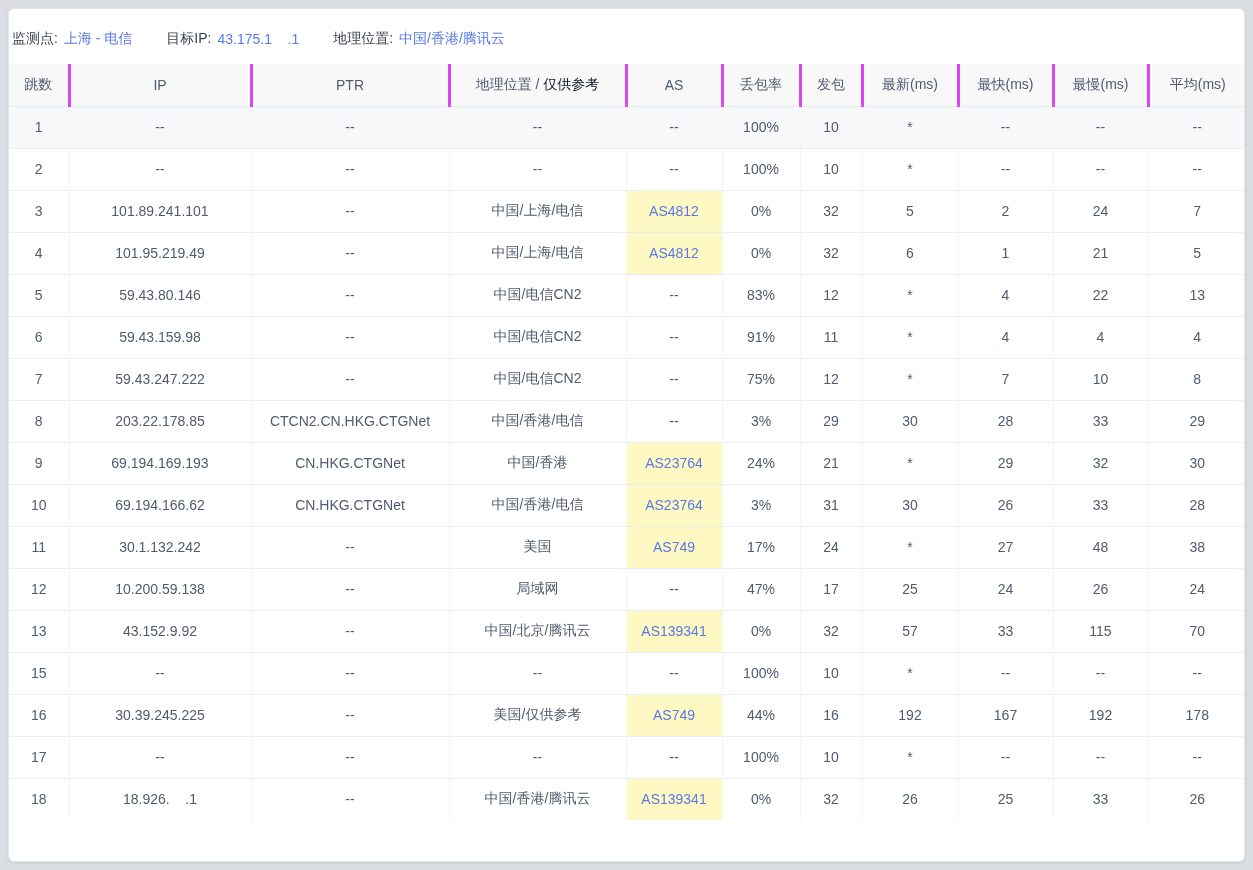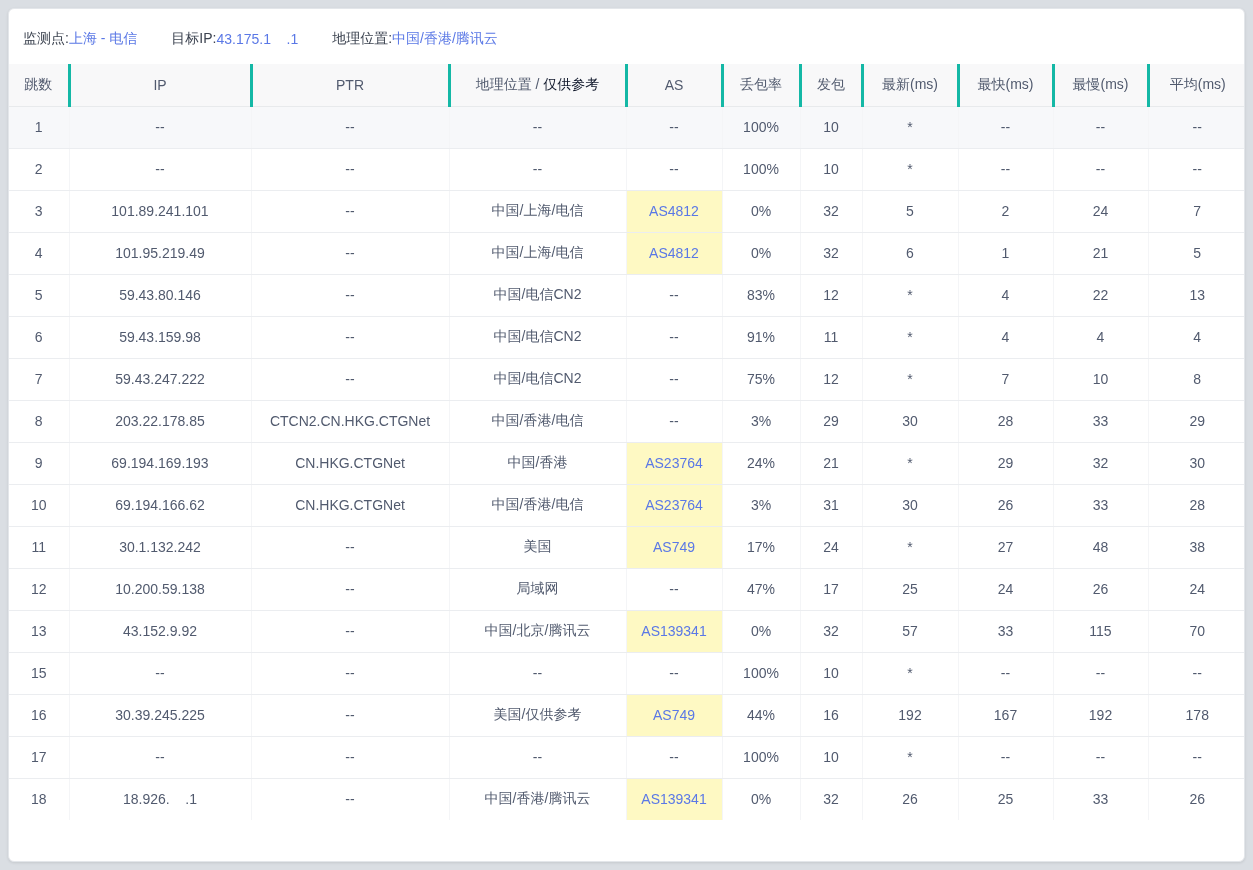--- a/index.html
+++ b/index.html
@@ -17,39 +17,39 @@
     background: #ffffff;
     border-radius: 6px;
     border: 1px solid #e3e6ea;
     box-shadow: 0 1px 3px rgba(0,0,0,0.10);
     overflow: hidden;
   }
   .info-bar {
     height: 55px;
     display: flex;
     align-items: center;
-    padding: 4px 0 0 14px;
+    padding: 4px 0 0 3px;
   }
   .info-group { display: flex; align-items: center; margin-right: 34px; }
   .info-label { color: #3c4350; white-space: pre; }
   .link { color: #5a78e6; text-decoration: none; cursor: pointer; white-space: pre; }
-  .info-group .link { }
+  .info-group .link { margin-left: 6px; }
 
   table.trace {
     width: 1237px;
     table-layout: fixed;
     border-collapse: collapse;
   }
   table.trace th {
     height: 42px;
     background: #f8f8f9;
     font-weight: normal;
     color: #515a6e;
     text-align: center;
-    border-right: 3px solid #14b8a6;
+    border-right: 3px solid #d946ef;
     border-bottom: 1px solid #e8eaec;
     white-space: pre;
     overflow: hidden;
   }
   table.trace th:last-child { border-right: none; }
   table.trace th .note { color: #0f172a; }
   table.trace td {
     height: 42px;
     text-align: center;
     color: #515a6e;

